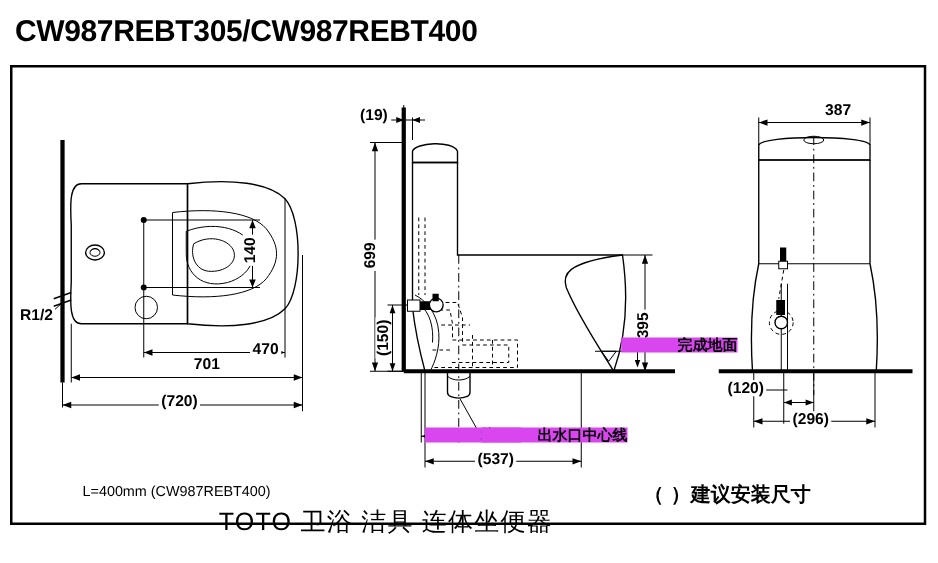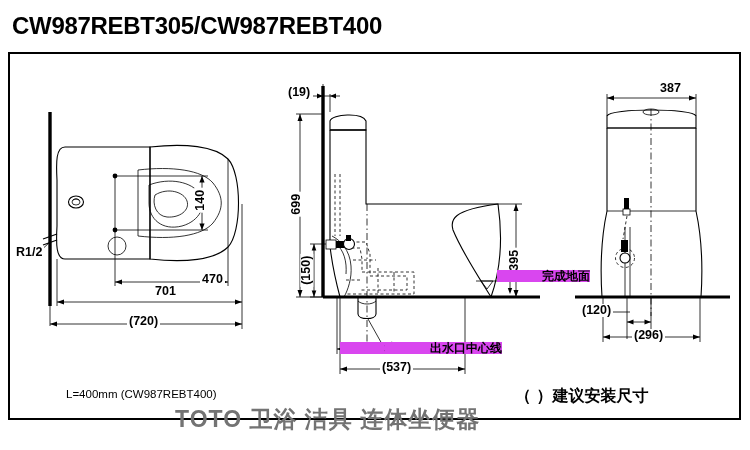--- a/index.html
+++ b/index.html
@@ -31,21 +31,21 @@
   .thin{stroke-width:0.8;}
   .mid{stroke-width:1.1;}
   .thick{stroke-width:3.2;}
   .wall{stroke-width:3.4;}
   .dashfine{stroke-dasharray:3 2.5;stroke-width:0.8;}
   .center{stroke-dasharray:7 3 1.5 3;stroke-width:0.8;}
   .fillk{fill:#000;stroke:none;}
   .fillw{fill:#fff;}
 
   .watermark{position:absolute;left:175px;top:404px;width:560px;height:28px;
-             font-size:23px;font-weight:bold;letter-spacing:1px;color:#737373;
+             font-size:20px;font-weight:normal;letter-spacing:1px;color:#000000;
              white-space:nowrap;overflow:hidden;}
 </style>
 </head>
 <body>
 
 <div id="root">
 
   <div class="title-bar">
     <span class="title-model">CW987REBT305/CW987REBT400</span>
   </div>

